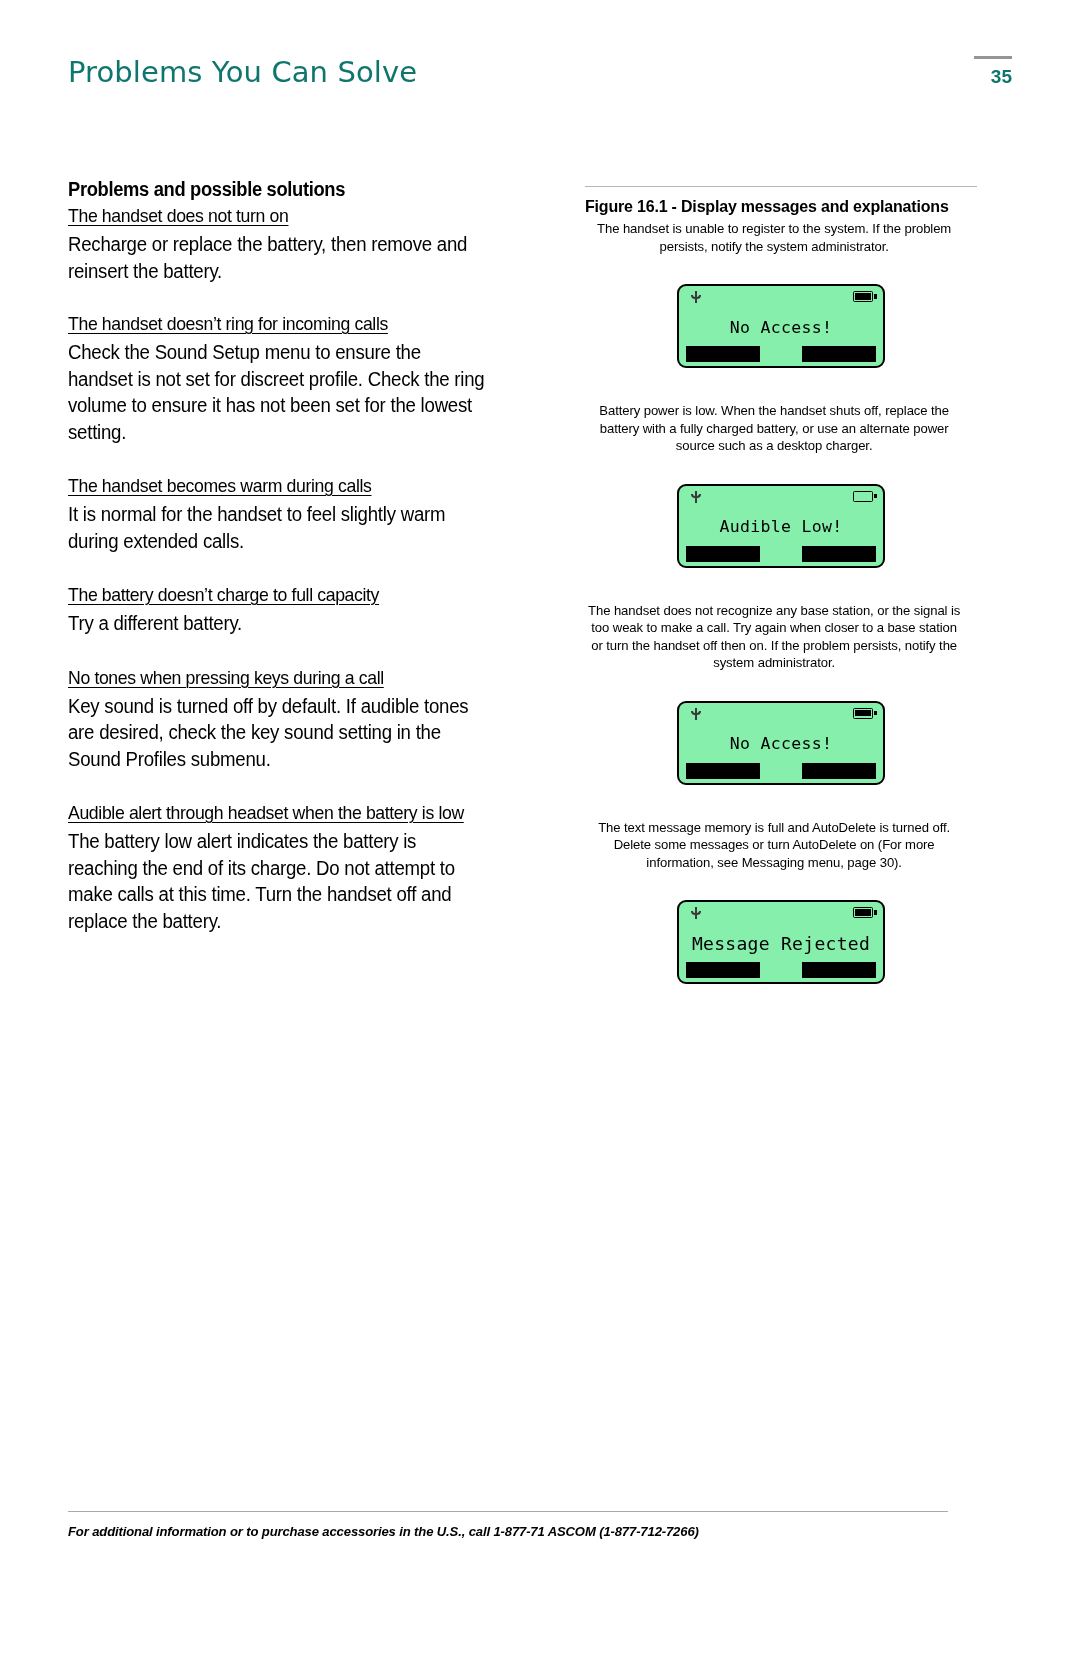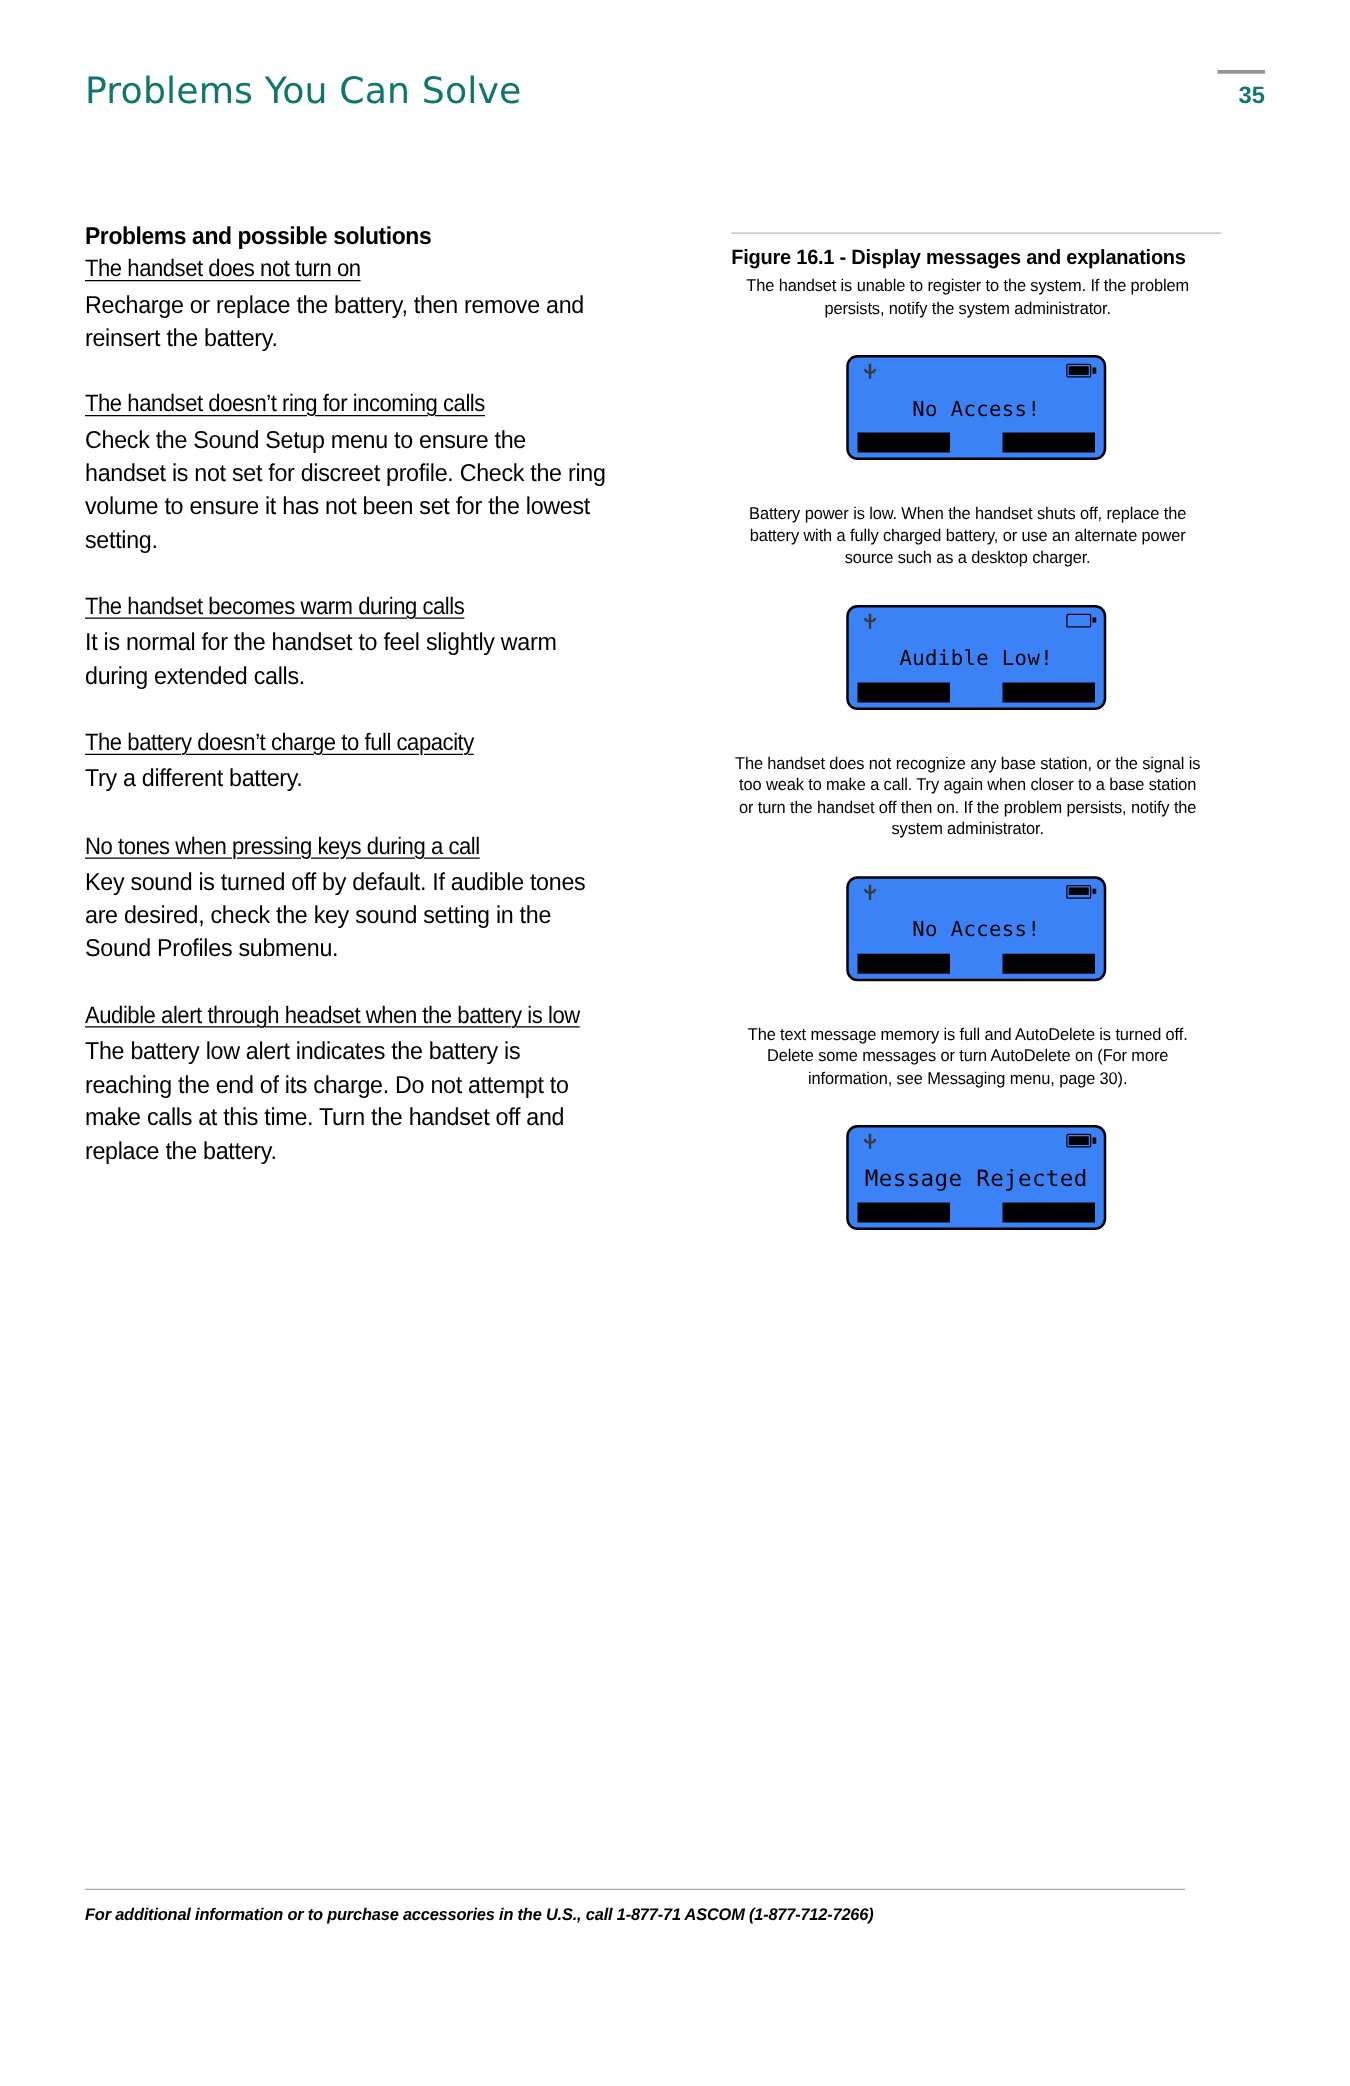--- a/index.html
+++ b/index.html
@@ -140,21 +140,21 @@
   .lcd-wrap {
     display: flex;
     justify-content: center;
     margin: 0;
   }
   .lcd {
     position: relative;
     width: 208px; height: 84px;
     border: 2px solid #000;
     border-radius: 9px;
-    background: #3b82f6;
+    background: #86efac;
   }
   .lcd-statusbar {
     position: absolute;
     left: 0; right: 0; top: 0;
     height: 22px;
   }
   .lcd-signal {
     position: absolute;
     left: 11px; top: 5px;
     width: 11px; height: 12px;

